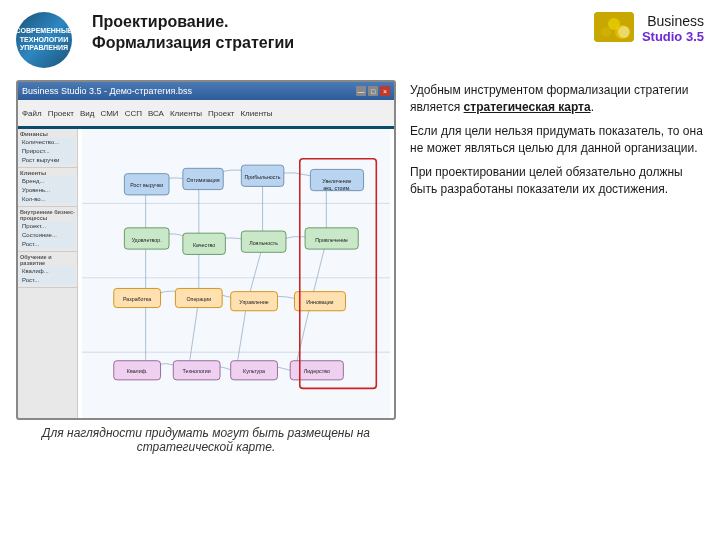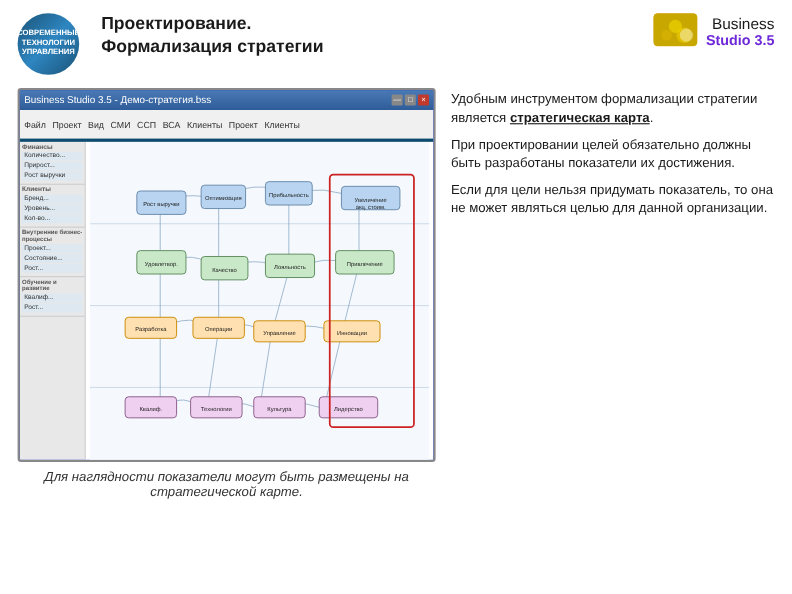--- a/index.html
+++ b/index.html
@@ -396,28 +396,28 @@
             <text x="221" y="230" font-size="5" text-anchor="middle" fill="#1a1a1a">Лидерство</text>
 
             <rect x="205" y="28" width="72" height="216" rx="3" fill="none" stroke="#cc2222" stroke-width="1.5"></rect>
 
             <text x="145" y="278" font-size="5.5" text-anchor="middle" fill="#666">30.04.2010</text>
           </svg>
         </div>
       </div>
     </div>
 
-    <div class="caption-text">Для наглядности показатели могут быть размещены на стратегической карте.</div>
+    <div class="caption-text">Для наглядности придумать могут быть размещены на стратегической карте.</div>
   </div>
 
   <div class="text-panel">
     <div class="text-block">
       Удобным инструментом формализации стратегии является <b>стратегическая карта</b>.
     </div>
     <div class="text-block">
+      Если для цели нельзя придумать показатель, то она не может являться целью для данной организации.
+    </div>
+    <div class="text-block">
       При проектировании целей обязательно должны быть разработаны показатели их достижения.
     </div>
-    <div class="text-block">
-      Если для цели нельзя придумать показатель, то она не может являться целью для данной организации.
-    </div>
   </div>
 
 </div>
 
 </body></html>

